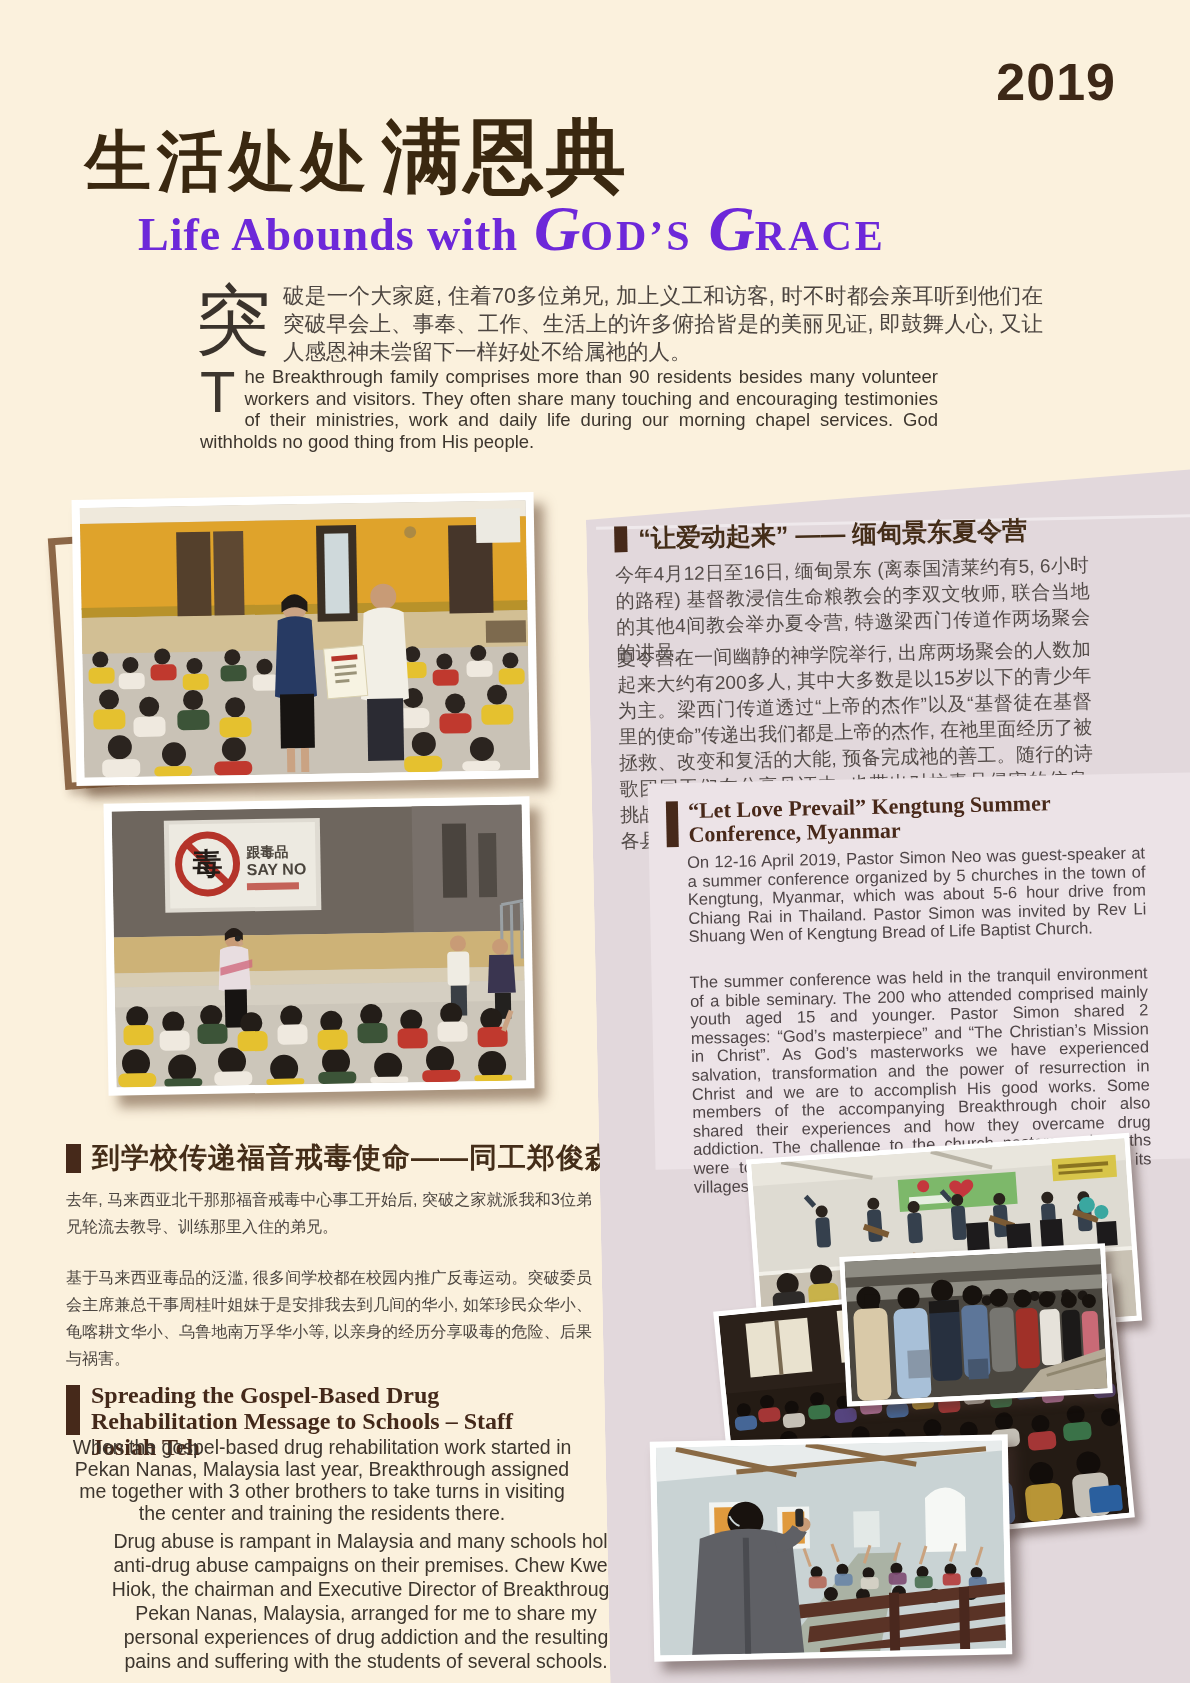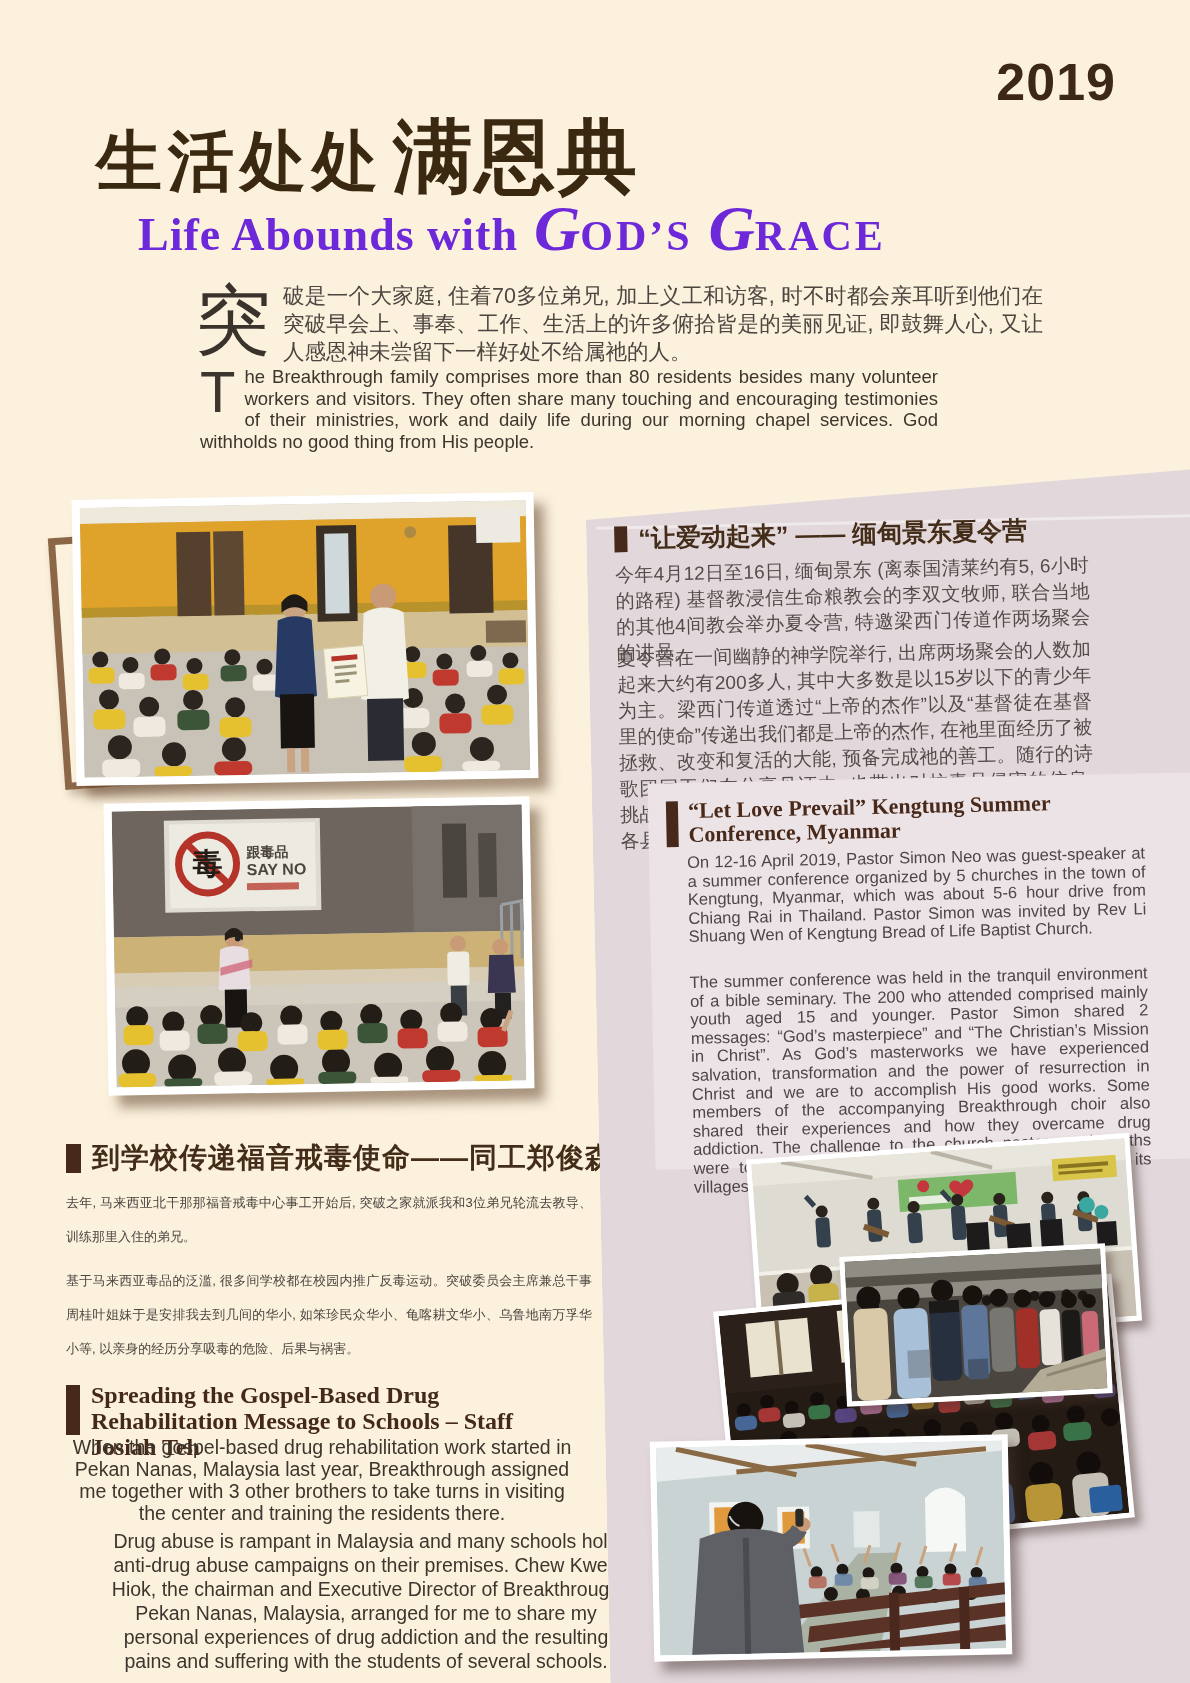--- a/index.html
+++ b/index.html
@@ -6,21 +6,21 @@
   .page{
     position:relative;width:1190px;height:1683px;overflow:hidden;
     background:#fbf1dd;font-family:"Liberation Sans",sans-serif;
     margin:0 auto;
   }
   .abs{position:absolute;}
 
   
   .year{left:980px;top:52px;width:136px;text-align:right;
     font-weight:bold;font-size:52px;letter-spacing:1px;color:#3d2817;}
-  .title-zh{left:96px;top:104px;display:flex;align-items:baseline;color:#3a2810;font-weight:bold;}
+  .title-zh{left:85px;top:104px;display:flex;align-items:baseline;color:#3a2810;font-weight:bold;}
   .title-zh .t1{font-size:66px;letter-spacing:6px;}
   .title-zh .t2{font-size:80px;letter-spacing:2px;margin-left:9px;}
   .title-en{left:138px;top:192px;display:flex;align-items:baseline;gap:16px;
     font-family:"Liberation Serif",serif;font-weight:bold;color:#6d28d9;}
   .title-en .prefix{font-size:46px;letter-spacing:1px;}
   .bigcap{font-size:64px;font-style:italic;letter-spacing:0px;}
   .smallcaps{font-size:42px;letter-spacing:3px;}
   .gg{display:flex;align-items:baseline;}
 
   
@@ -39,21 +39,21 @@
   .frame1{left:56px;top:522px;width:452px;height:238px;border:7px solid #8c6747;
     transform:rotate(-4deg);box-shadow:4px 6px 8px rgba(88,56,32,.3);}
   .photo1{left:74px;top:496px;padding:8px;transform:rotate(-1deg);z-index:2;}
   .photo2{left:106px;top:800px;padding:8px;transform:rotate(-1deg);z-index:2;}
 
   
   .sec-head-zh{display:flex;align-items:center;gap:11px;color:#442d18;font-weight:bold;}
   .sec-head-zh.left-zh{left:66px;top:1139px;font-size:28px;letter-spacing:1px;}
   .bullet{background:#46291a;flex:0 0 auto;}
   .bullet.b-zh{width:15px;height:29px;}
-  .zh-body{color:#4c4641;font-size:13px;line-height:34px;text-align:justify;}
+  .zh-body{color:#4c4641;font-size:16px;line-height:27px;text-align:justify;}
   .pL1{left:66px;top:1186px;width:526px;}
   .pL2{left:66px;top:1264px;width:526px;}
   .sec-head-en-left{left:66px;top:1382px;width:512px;display:flex;gap:11px;
     font-family:"Liberation Serif",serif;font-weight:bold;font-size:24px;line-height:26px;color:#44291a;}
   .bullet.b-en{width:14px;height:50px;margin-top:3px;}
   .en-body-left{color:#3d362e;font-size:19.5px;line-height:22px;text-align:center;}
   .pL3{left:66px;top:1436px;width:512px;}
   .pL4{left:78px;top:1529px;width:512px;line-height:24px;margin-left:32px;}
 
   
@@ -105,21 +105,21 @@
     <span class="gg">
         <span class="bigcap">G</span>
         <span class="smallcaps">RACE</span>
       </span>
   </div>
 
   <div class="abs intro-zh">
     <span class="dropcap">突</span><span>破是一个大家庭, 住着70多位弟兄, 加上义工和访客, 时不时都会亲耳听到他们在突破早会上、事奉、工作、生活上的许多俯拾皆是的美丽见证, 即鼓舞人心, 又让人感恩神未尝留下一样好处不给属祂的人。</span>
   </div>
   <div class="abs intro-en">
-    <span class="dropcap">T</span><span>he Breakthrough family comprises more than 80 residents besides many volunteer workers and visitors. They often share many touching and encouraging testimonies of their ministries, work and daily life during our morning chapel services. God withholds no good thing from His people.</span>
+    <span class="dropcap">T</span><span>he Breakthrough family comprises more than 90 residents besides many volunteer workers and visitors. They often share many touching and encouraging testimonies of their ministries, work and daily life during our morning chapel services. God withholds no good thing from His people.</span>
   </div>
 
   <div class="abs frame1"></div>
 
   <div class="abs photo photo1">
     <svg width="446" height="270" viewBox="0 0 446 270">
       <rect width="446" height="270" fill="#c9c2b6"></rect>
       <rect width="446" height="16" fill="#efe9dc"></rect>
       <rect y="16" width="446" height="86" fill="#dfa32b"></rect>
       <rect y="100" width="446" height="10" fill="#b8922a"></rect>

